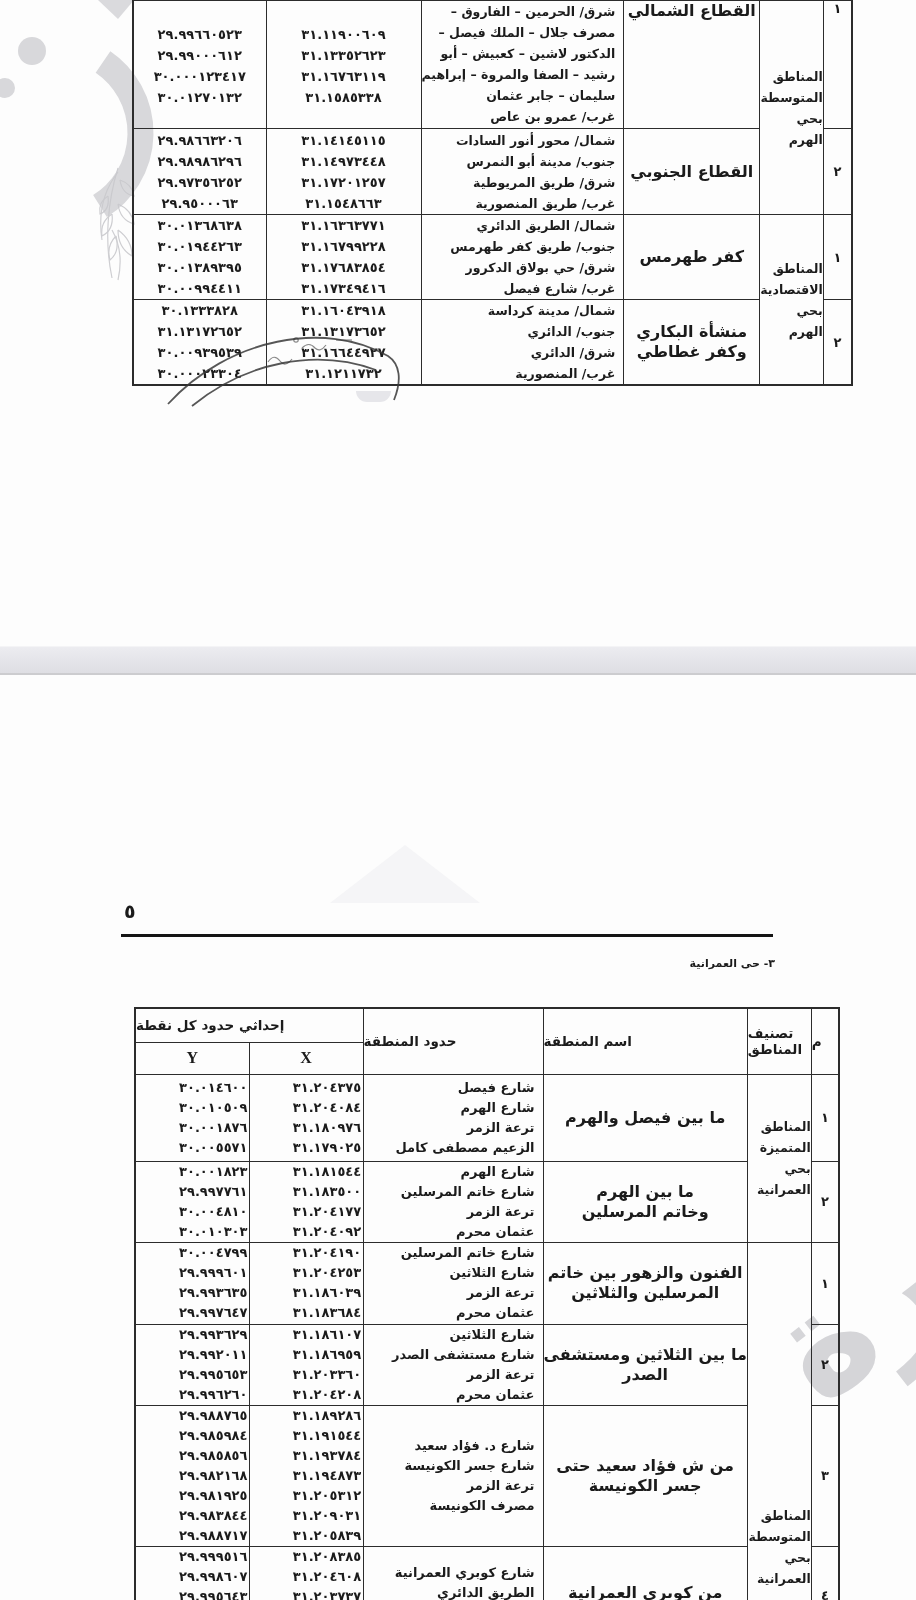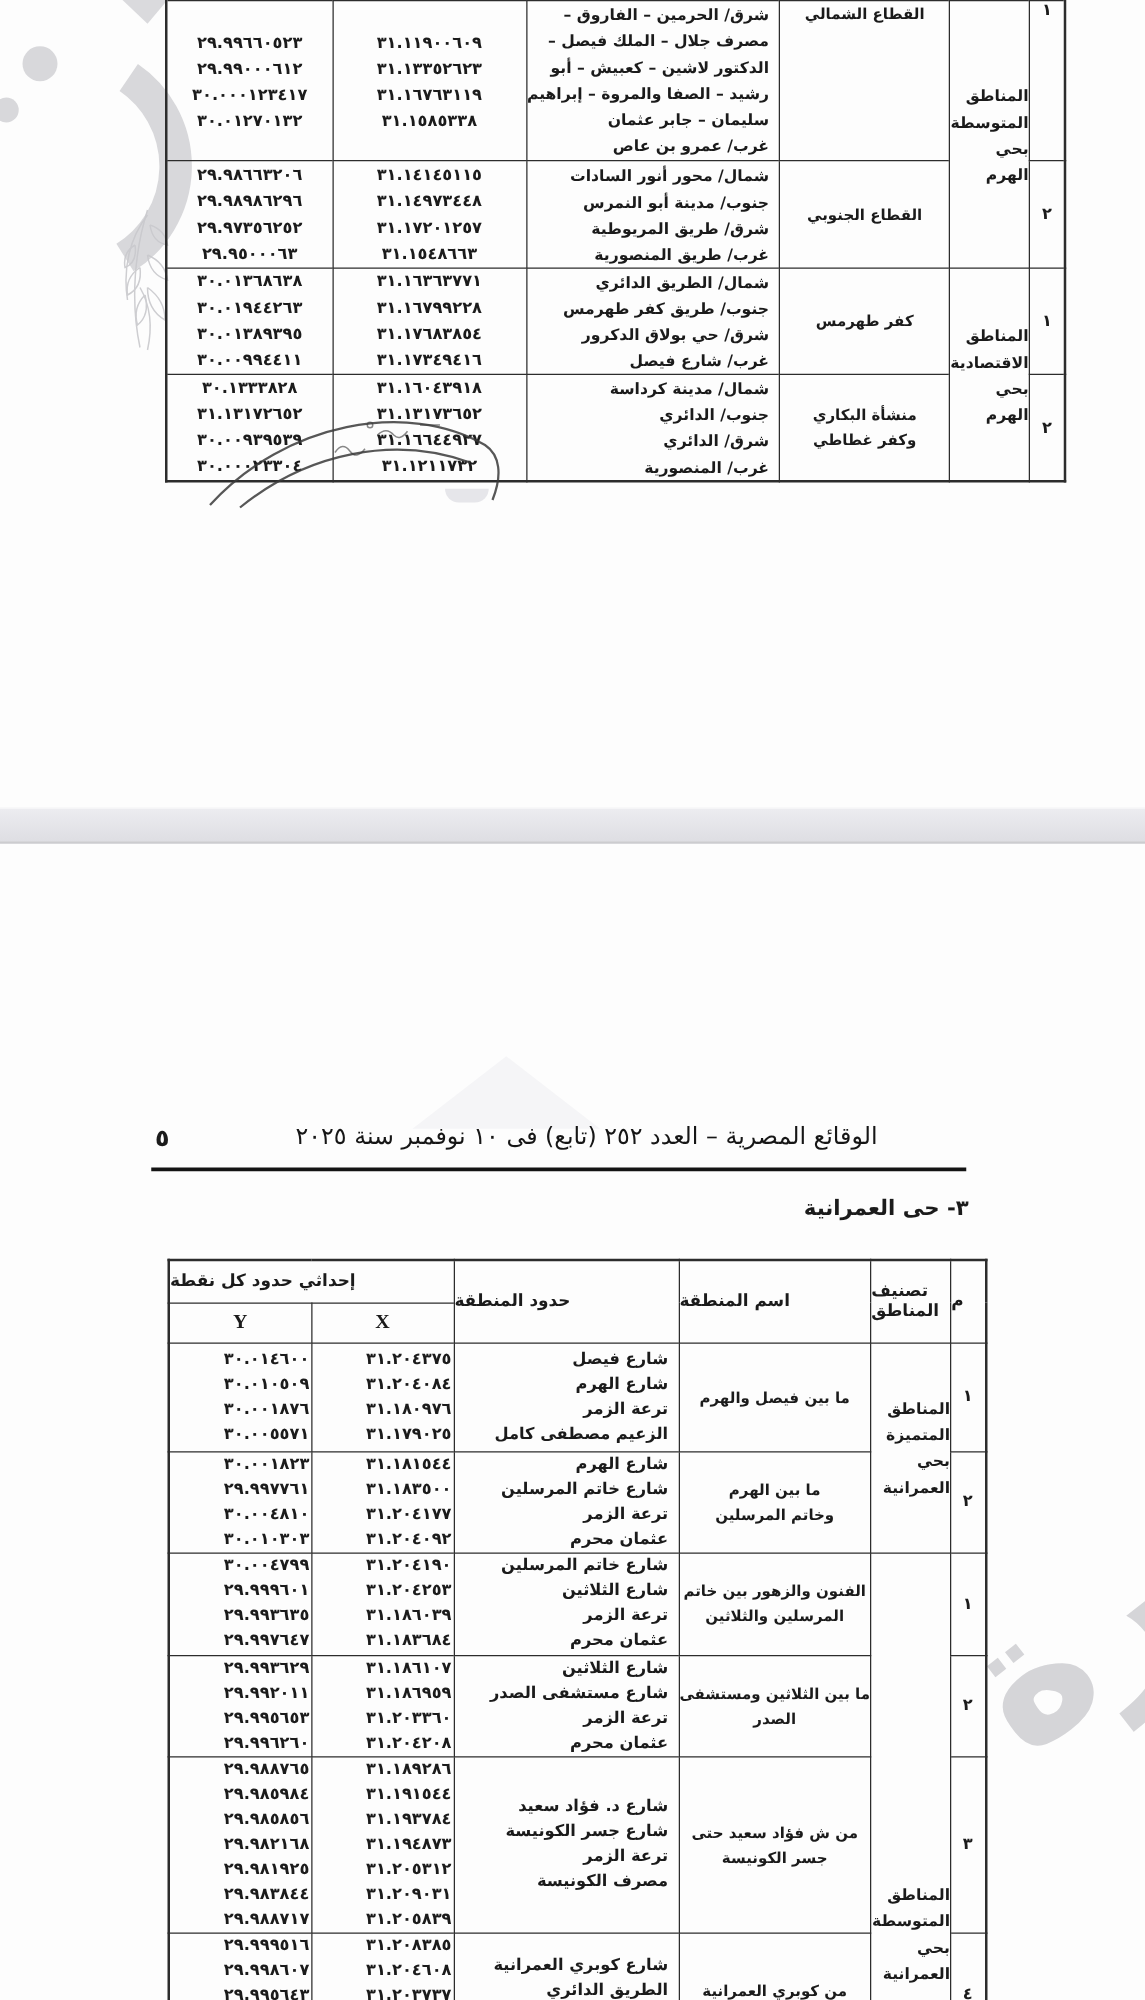--- a/index.html
+++ b/index.html
@@ -19,32 +19,32 @@
   
   .band{position:absolute;left:0;top:646px;width:916px;height:26px;
         background:linear-gradient(#ececf0,#dedee3);
         border-top:1px solid #f4f4f6;border-bottom:2px solid #cccccf;}
   
   .footer-text{position:absolute;top:898px;right:214px;direction:rtl;
                font-size:19px;color:#161616;white-space:nowrap;}
   .page-num{position:absolute;top:900px;left:124px;font-size:19px;font-weight:bold;}
   .rule{position:absolute;top:934px;left:121px;width:652px;height:3px;background:#141414;}
   .heading{position:absolute;top:957px;right:141px;direction:rtl;
-           font-size:17px;font-weight:bold;white-space:nowrap;}
+           font-size:11px;font-weight:bold;white-space:nowrap;}
   
   .twrap{position:absolute;}
   table{border-collapse:collapse;table-layout:fixed;direction:rtl;}
   td{border:1.6px solid #2c2c2c;padding:0;vertical-align:middle;
      overflow:hidden;font-weight:bold;}
   #t1{border:2px solid #2c2c2c;border-top:none;}
   #t2{border:2px solid #2c2c2c;}
   #t1 tr>td{height:auto;}
   .c-num{text-align:center;font-size:13px;}
   .c-class{text-align:right;font-size:12.5px;line-height:21px;}
-  .c-name{text-align:center;font-size:12px;line-height:20px;white-space:nowrap;}
+  .c-name{text-align:center;font-size:16px;line-height:20px;white-space:nowrap;}
   .c-bounds{text-align:right;padding-right:8px;font-size:12.5px;line-height:21px;white-space:nowrap;}
   .c-coord{text-align:center;font-size:13px;line-height:21px;white-space:nowrap;}
   #t2 .c-bounds{line-height:20px;font-size:13px;margin-top:16px;}
   #t2 .c-coord{line-height:20px;padding-left:42px;}
   .vt{vertical-align:top;}
   .vb{vertical-align:bottom;}
   .pad-top{vertical-align:top;padding-top:262px;}
   .pt6{padding-top:23px;}
   .pb4{padding-bottom:4px;}
   
@@ -213,21 +213,20 @@
     <g fill="none" stroke="#3a3a3a" stroke-width="1.2" opacity="0.6">
       <path d="M118,62 q6,-9 12,-1 q5,7 12,-2"></path>
       <path d="M152,48 q7,-7 13,0 q5,5 11,-3"></path>
       <path d="M186,40 h16"></path>
       <circle cx="146" cy="40" r="2.2"></circle>
     </g>
   </svg>
 
   <div class="band"></div>
 
-  <div class="footer-text">الوقائع المصرية – العدد ٢٥٢ (تابع) فى ١٠ نوفمبر سنة ٢٠٢٥</div>
   <div class="page-num">٥</div>
   <div class="rule"></div>
 
   <div class="heading">٣- حى العمرانية</div>
 
   <div class="twrap" style="left:134px;top:1007px;">
     <table id="t2">
       <colgroup>
         <col style="width:28px">
           <col style="width:64px">

